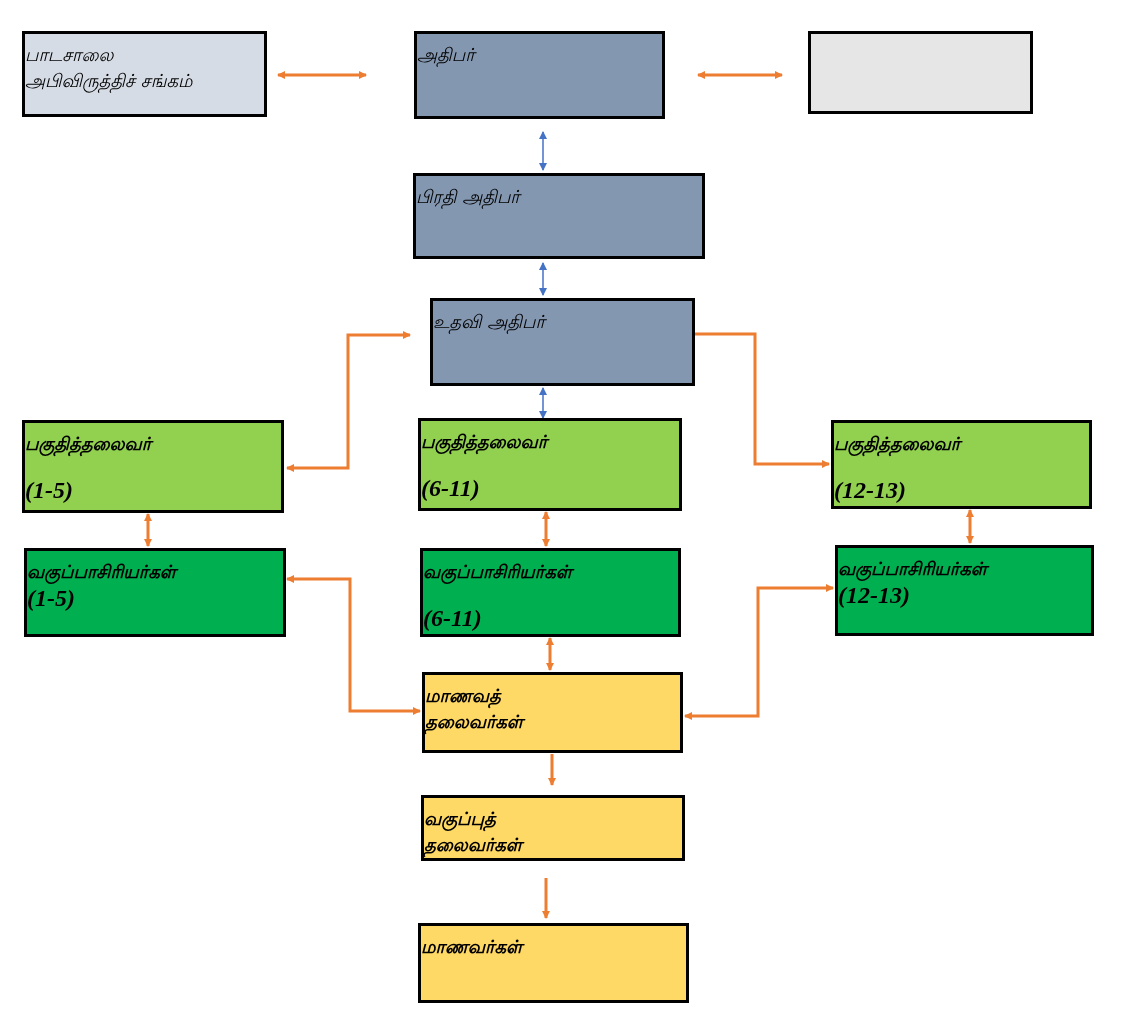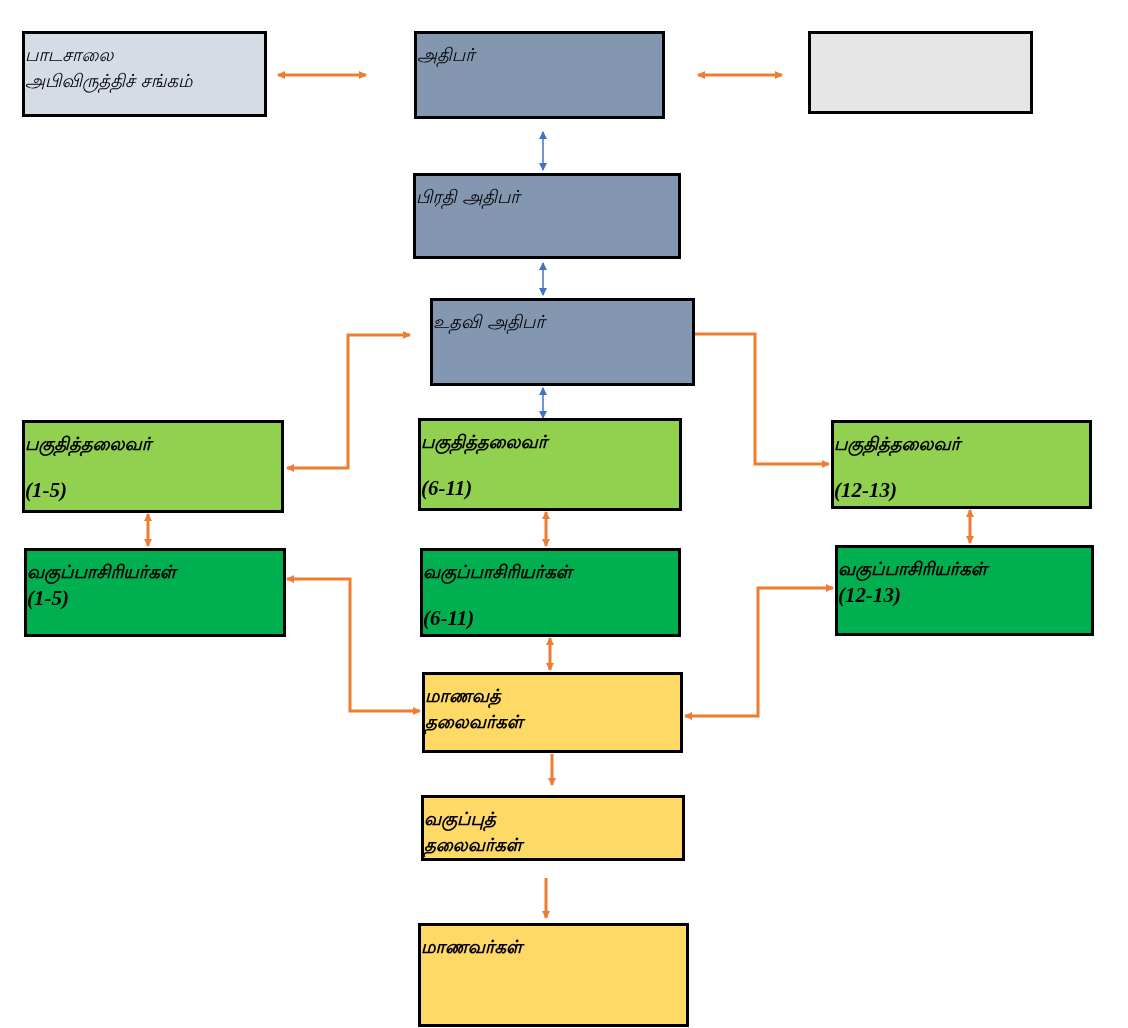--- a/index.html
+++ b/index.html
@@ -3,21 +3,21 @@
 <meta charset="utf-8">
 <style>
   html, body { margin:0; padding:0; background:#ffffff; }
   body { width:1128px; height:1028px; position:relative; overflow:hidden;
          font-family:"DejaVu Sans", sans-serif; }
   .box { position:absolute; box-sizing:border-box; border:3px solid #000;
          color:#000; font-style:italic; font-weight:bold; font-size:18px;
          text-align:left; line-height:26px; }
   .box .l1 { display:block; margin-top:8px; }
   .box .l2 { display:block; }
-  .box .num { font-family:"Liberation Serif", serif; font-size:21px; }
+  .box .num { font-family:"Liberation Serif", serif; font-size:24px; }
   .gap { margin-top:20px !important; }
   svg#arrows { position:absolute; left:0; top:0; }
 </style>
 </head>
 <body>
 
 <svg id="arrows" width="1128" height="1028">
   <defs>
     <marker id="oa" markerWidth="8" markerHeight="8" refX="7" refY="4" orient="auto" markerUnits="userSpaceOnUse">
       <path d="M0,0 L8,4 L0,8 z" fill="#ed7d31"></path>
@@ -61,21 +61,21 @@
 <div class="box" style="left:22px;top:31px;width:245px;height:86px;background:#d6dce5;font-weight:normal;">
   <span class="l1">பாடசாலை</span>
   <span class="l2">அபிவிருத்திச் சங்கம்</span>
 </div>
 <div class="box" style="left:414px;top:31px;width:251px;height:88px;background:#8497b0;font-weight:normal;">
   <span class="l1">அதிபர்</span>
 </div>
 <div class="box" style="left:808px;top:31px;width:225px;height:83px;background:#e7e6e6;">
 </div>
 
-<div class="box" style="left:413px;top:173px;width:268px;height:86px;background:#8497b0;font-weight:normal;">
+<div class="box" style="left:413px;top:173px;width:292px;height:86px;background:#8497b0;font-weight:normal;">
   <span class="l1">பிரதி அதிபர்</span>
 </div>
 <div class="box" style="left:414px;top:298px;width:265px;height:88px;background:#8497b0;font-weight:normal;margin-left:16px;">
   <span class="l1">உதவி அதிபர்</span>
 </div>
 
 <div class="box" style="left:22px;top:420px;width:262px;height:93px;background:#92d050;">
   <span class="l1">பகுதித்தலைவர்</span>
   <span class="l2 num gap">(1-5)</span>
 </div>
@@ -102,15 +102,15 @@
 </div>
 
 <div class="box" style="left:422px;top:672px;width:261px;height:81px;background:#ffd966;">
   <span class="l1">மாணவத்</span>
   <span class="l2">தலைவர்கள்</span>
 </div>
 <div class="box" style="left:421px;top:795px;width:264px;height:66px;background:#ffd966;">
   <span class="l1">வகுப்புத்</span>
   <span class="l2">தலைவர்கள்</span>
 </div>
-<div class="box" style="left:418px;top:923px;width:271px;height:104px;background:#ffd966;">
+<div class="box" style="left:418px;top:923px;width:271px;height:80px;background:#ffd966;">
   <span class="l1">மாணவர்கள்</span>
 </div>
 
 </body></html>

